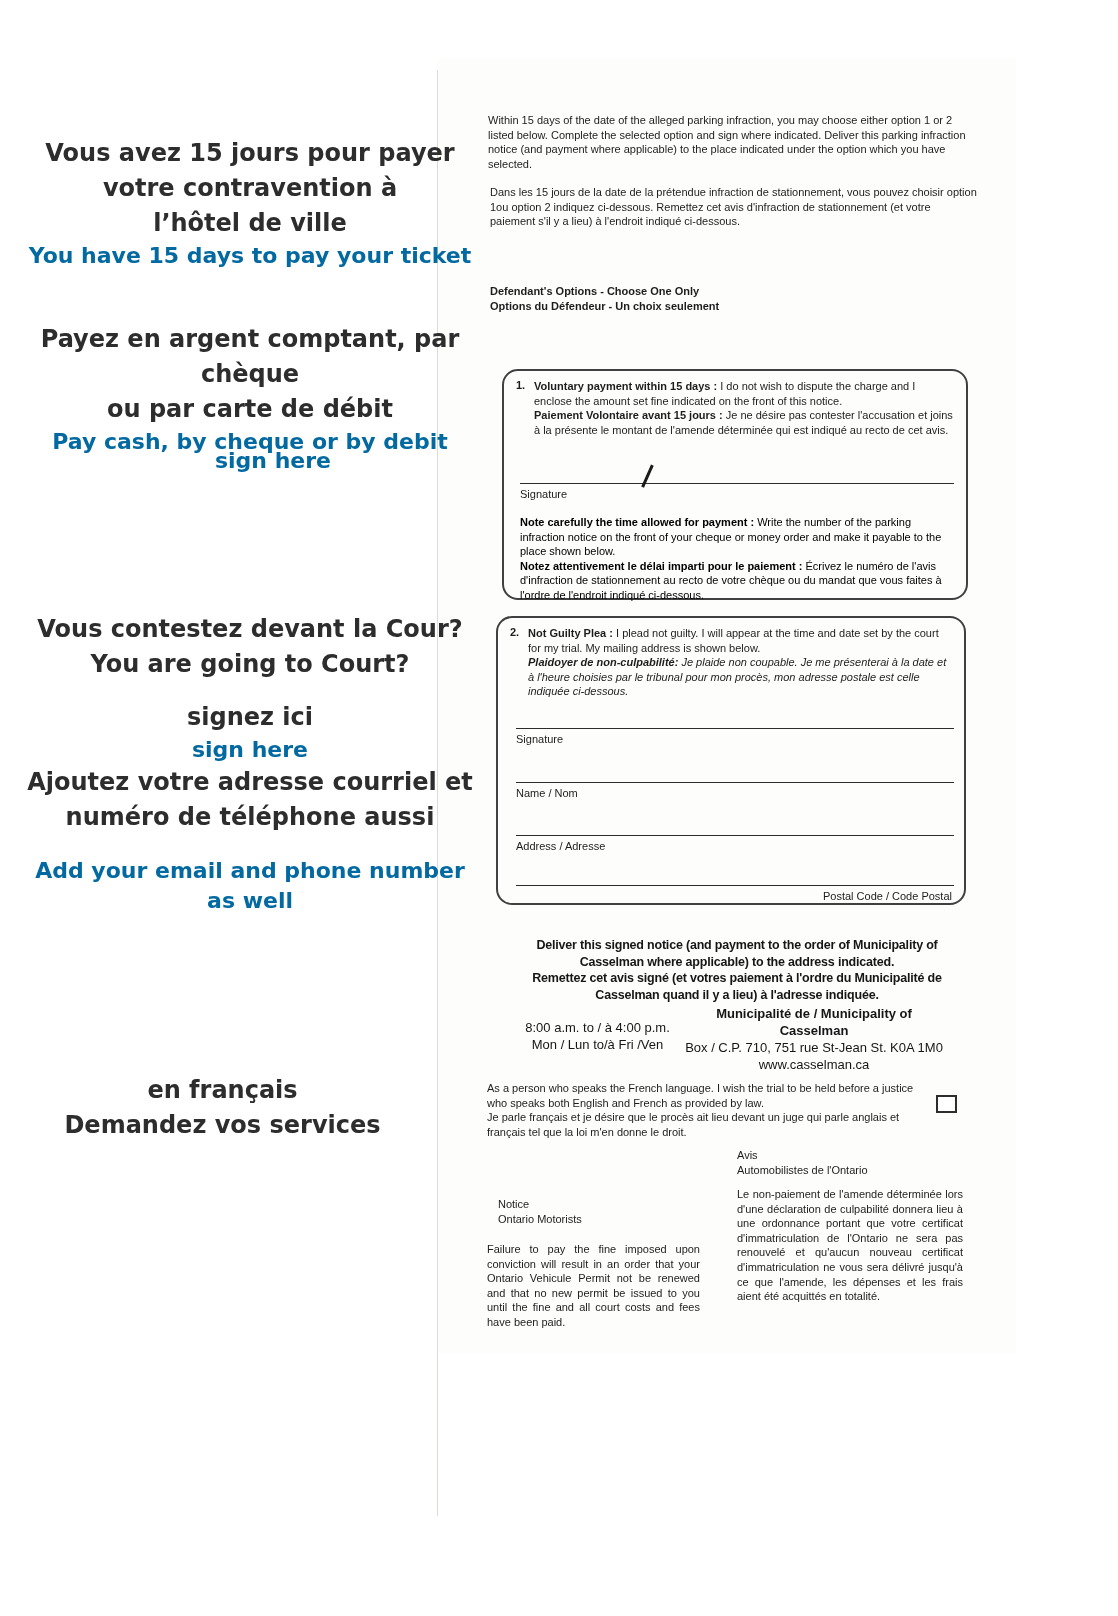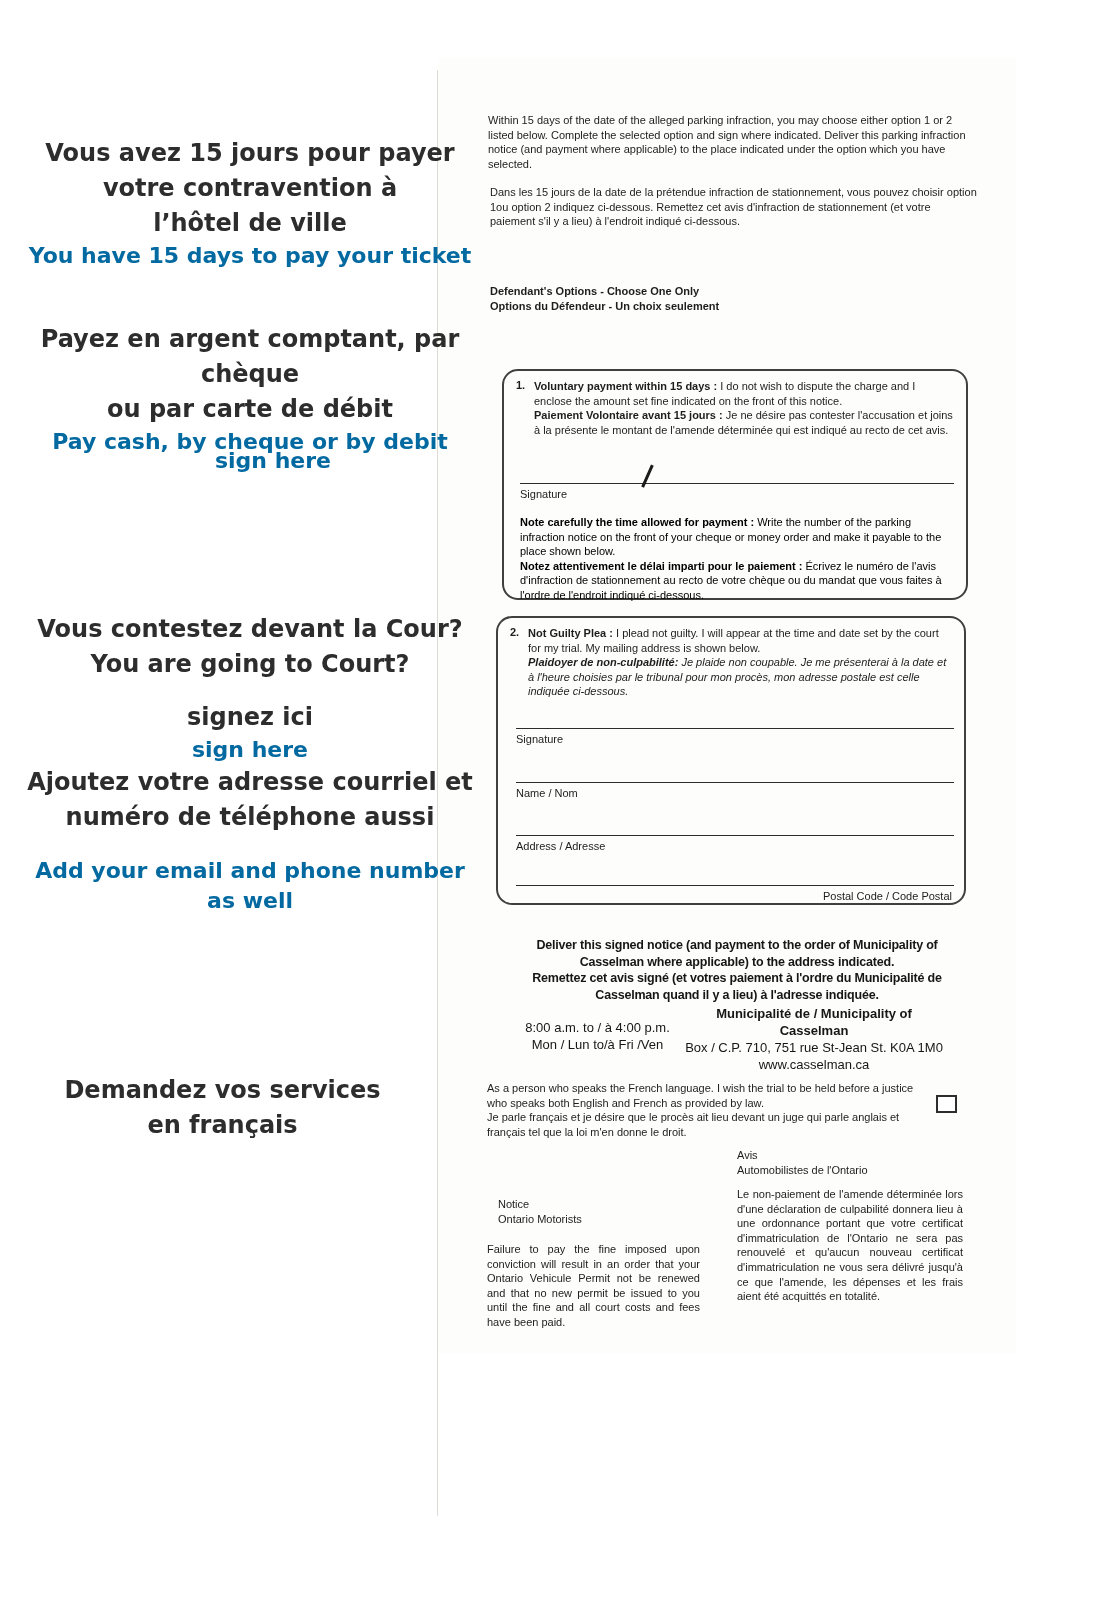--- a/index.html
+++ b/index.html
@@ -67,22 +67,22 @@
     <div class="fr-line">Ajoutez votre adresse courriel et</div>
     <div class="fr-line">numéro de téléphone aussi</div>
   </div>
 
   <div class="ann" style="left:10px; top:856px; width:480px;">
     <div class="en-line">Add your email and phone number</div>
     <div class="en-line">as well</div>
   </div>
 
   <div class="ann" style="left:0px; top:1073px; width:445px;">
+    <div class="fr-line">en français</div>
     <div class="fr-line">Demandez vos services</div>
-    <div class="fr-line">en français</div>
   </div>
 
 
   <div class="form-el fs11" style="left:488px; top:113px; width:487px;">Within 15 days of the date of the alleged parking infraction, you may choose either option 1 or 2 listed below. Complete the selected option and sign where indicated. Deliver this parking infraction notice (and payment where applicable) to the place indicated under the option which you have selected.</div>
   <div class="form-el fs11" style="left:490px; top:185px; width:487px;">Dans les 15 jours de la date de la prétendue infraction de stationnement, vous pouvez choisir option 1ou option 2 indiquez ci-dessous. Remettez cet avis d'infraction de stationnement (et votre paiement s'il y a lieu) à l'endroit indiqué ci-dessous.</div>
 
   <div class="form-el fs11 center b" style="left:490px; top:284px; width:487px;">
     <div>Defendant's Options - Choose One Only</div>
     <div>Options du Défendeur - Un choix seulement</div>
   </div>

